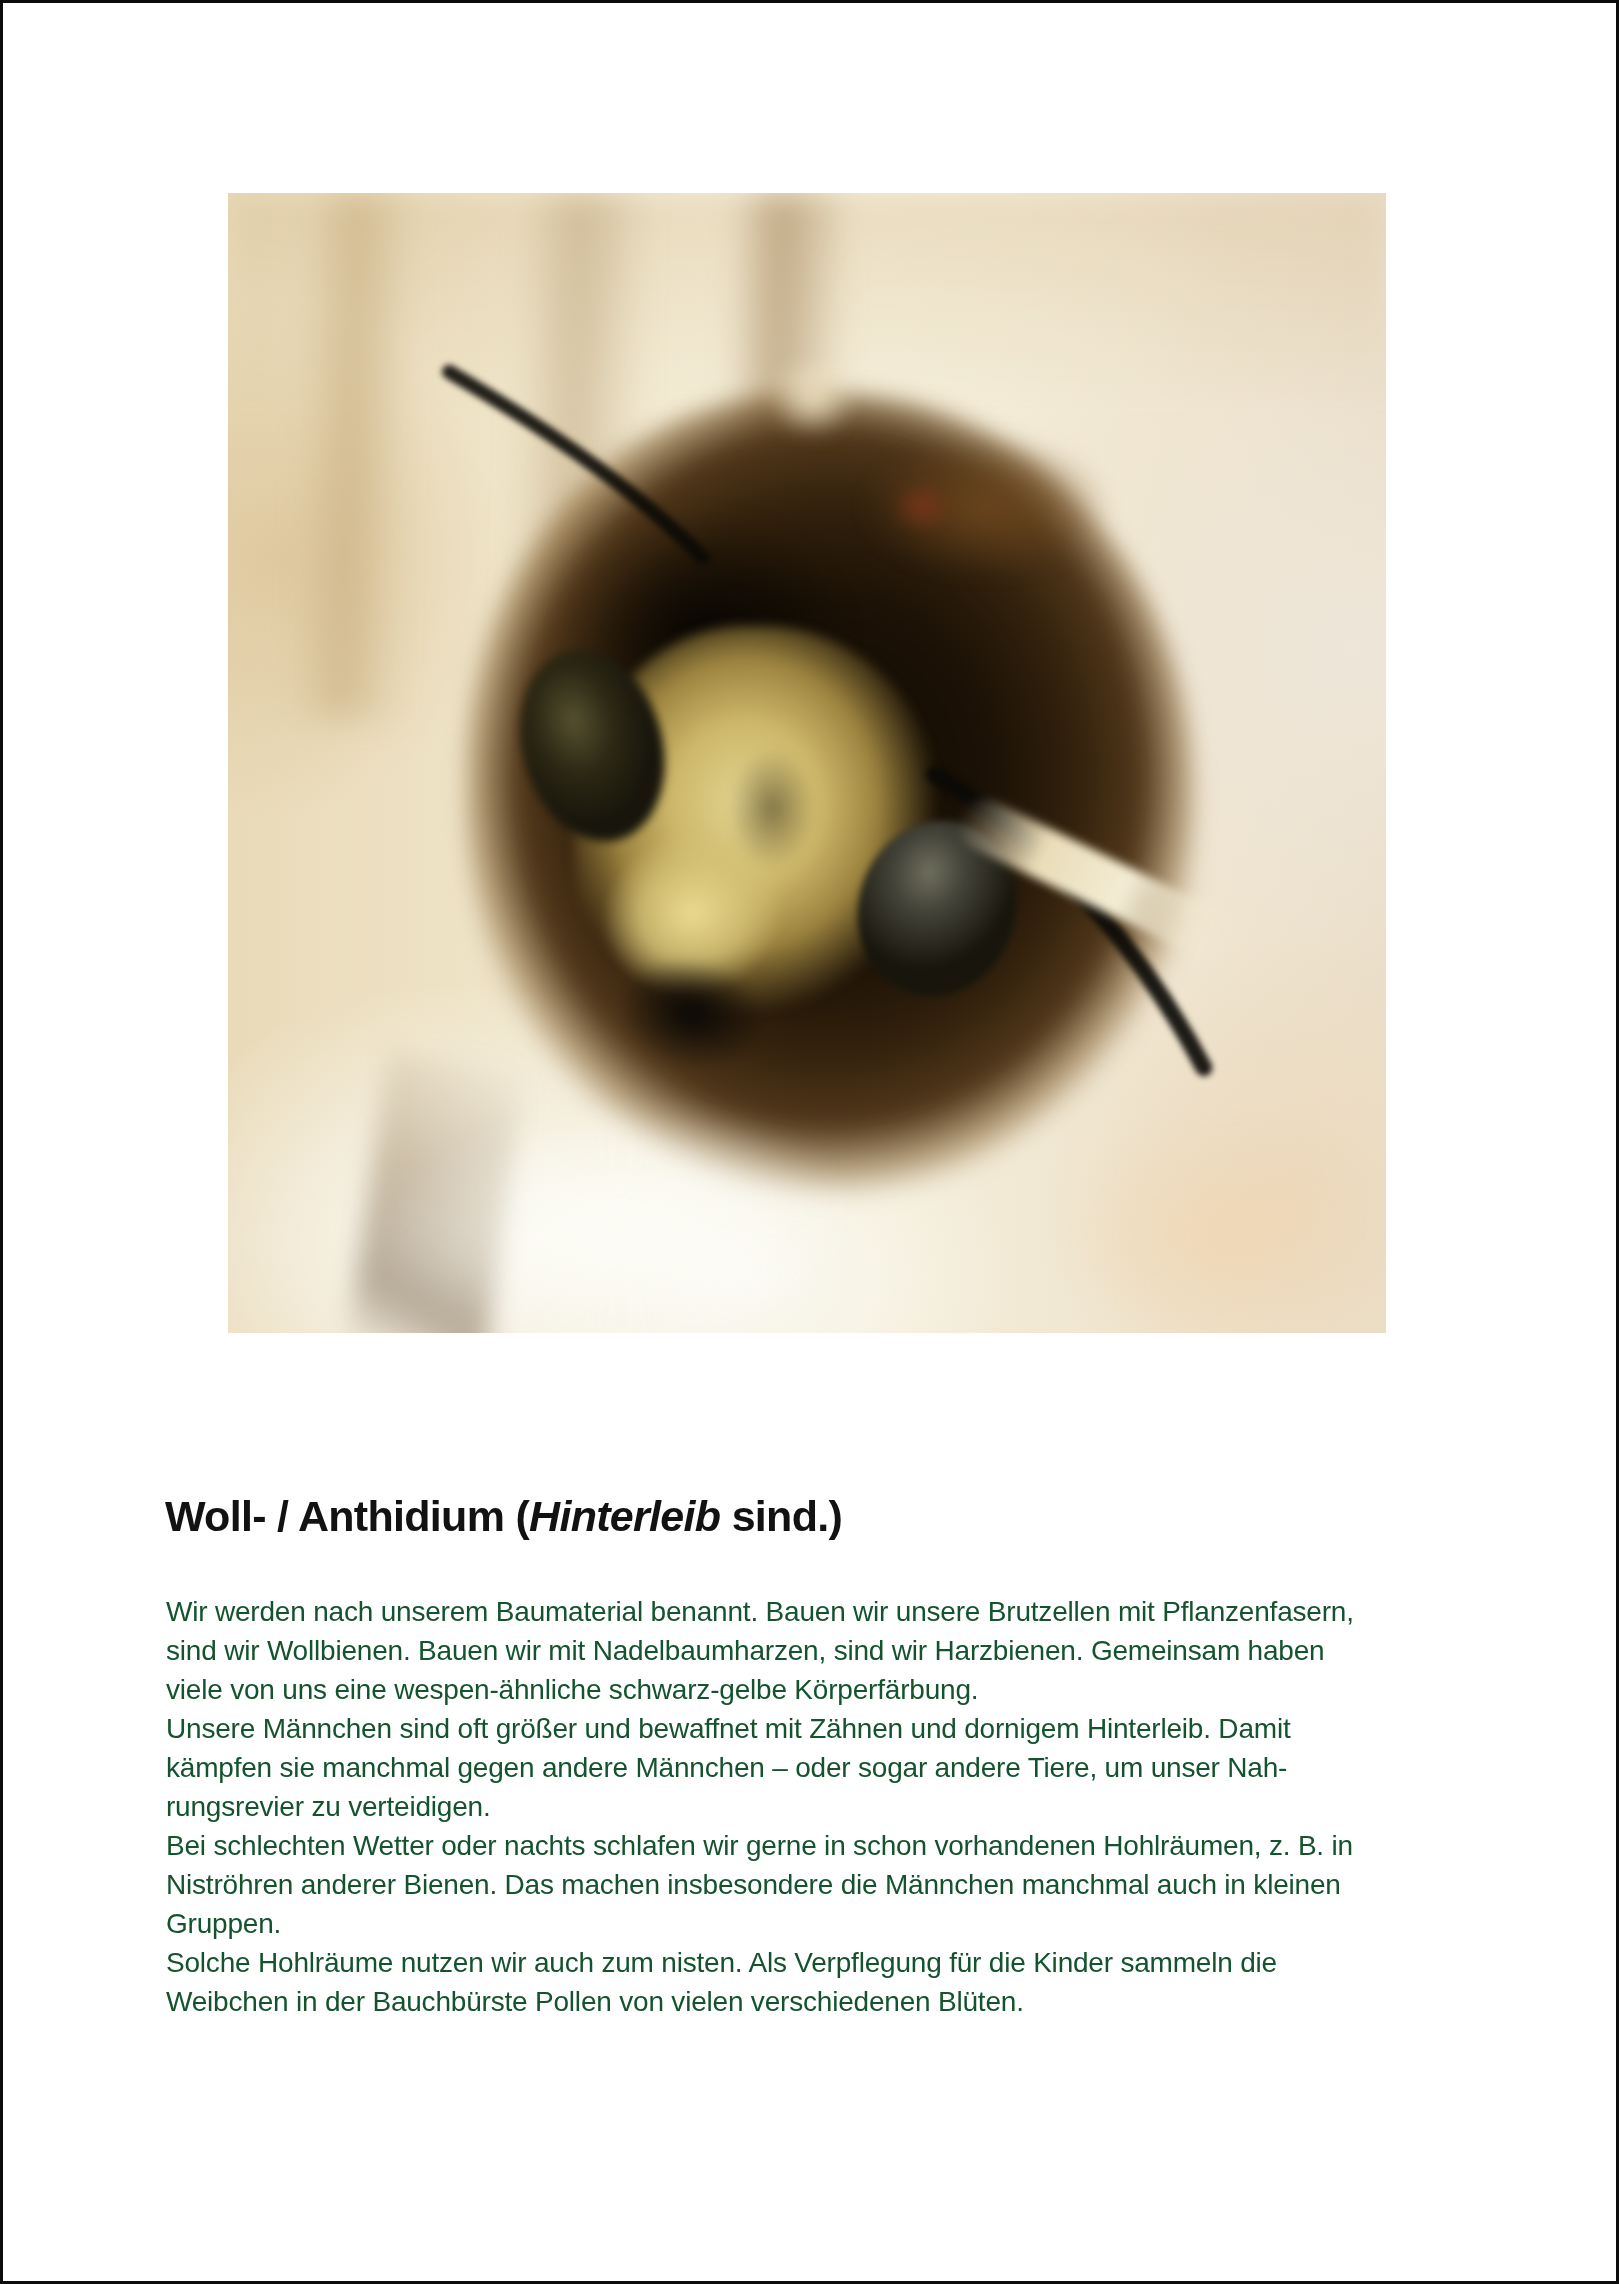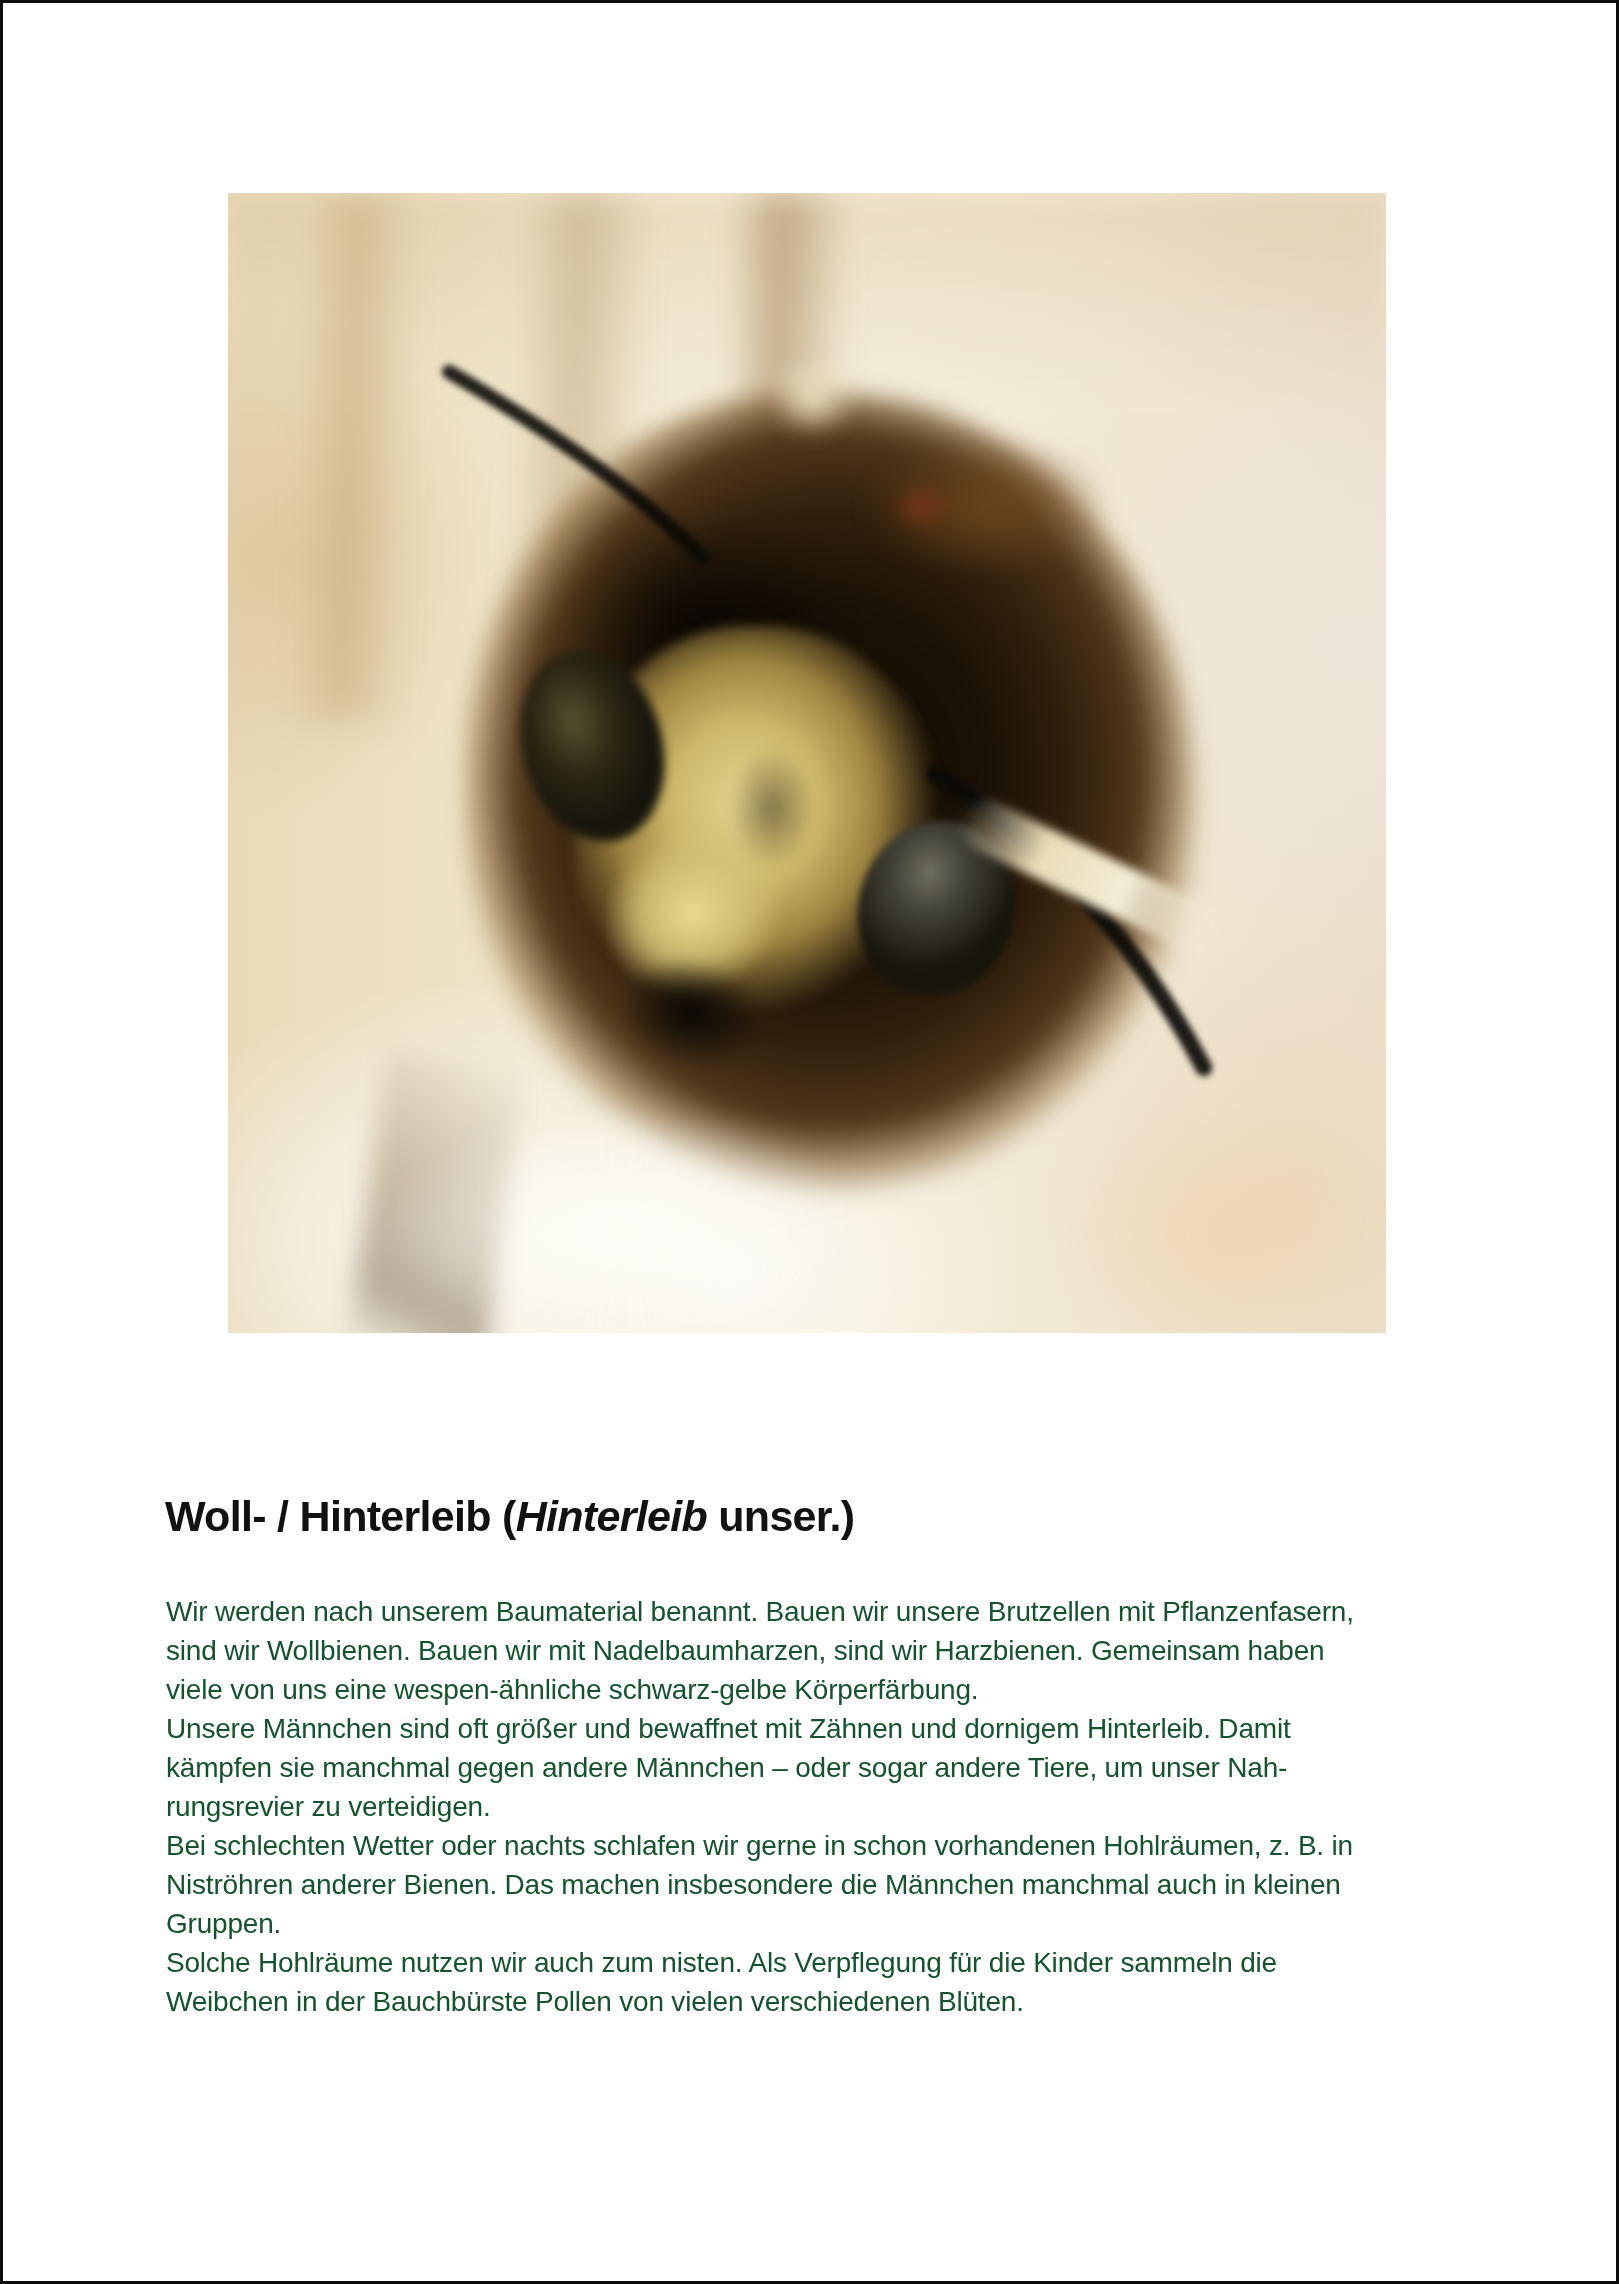--- a/index.html
+++ b/index.html
@@ -215,21 +215,21 @@
   <div class="layer jaw"></div>
   <svg class="layer antennae-svg" viewBox="0 0 1780 1753" preserveAspectRatio="none">
     <path d="M 730 561 C 640 470, 520 380, 340 275" stroke-width="22" opacity="0.9"></path>
     <path d="M 1086 894 C 1230 980, 1380 1120, 1500 1345" stroke-width="26" opacity="0.92"></path>
   </svg>
   <div class="layer straw"></div>
   <div class="layer glow-bottom"></div>
   <div class="layer warm-br"></div>
 </div>
 
-<h1 class="heading"><span>Woll- / Hinterleib (</span><span class="species">Hinterleib</span><span> unser.)</span></h1>
+<h1 class="heading"><span>Woll- / Anthidium (</span><span class="species">Hinterleib</span><span> sind.)</span></h1>
 
 <div class="body-text">Wir werden nach unserem Baumaterial benannt. Bauen wir unsere Brutzellen mit Pflanzenfasern,
 sind wir Wollbienen. Bauen wir mit Nadelbaumharzen, sind wir Harzbienen. Gemeinsam haben
 viele von uns eine wespen-ähnliche schwarz-gelbe Körperfärbung.
 Unsere Männchen sind oft größer und bewaffnet mit Zähnen und dornigem Hinterleib. Damit
 kämpfen sie manchmal gegen andere Männchen – oder sogar andere Tiere, um unser Nah-
 rungsrevier zu verteidigen.
 Bei schlechten Wetter oder nachts schlafen wir gerne in schon vorhandenen Hohlräumen, z. B. in
 Niströhren anderer Bienen. Das machen insbesondere die Männchen manchmal auch in kleinen
 Gruppen.

